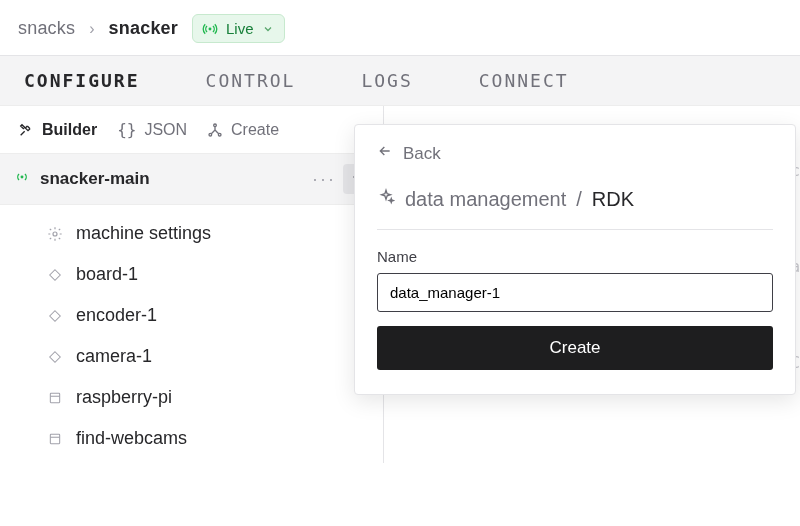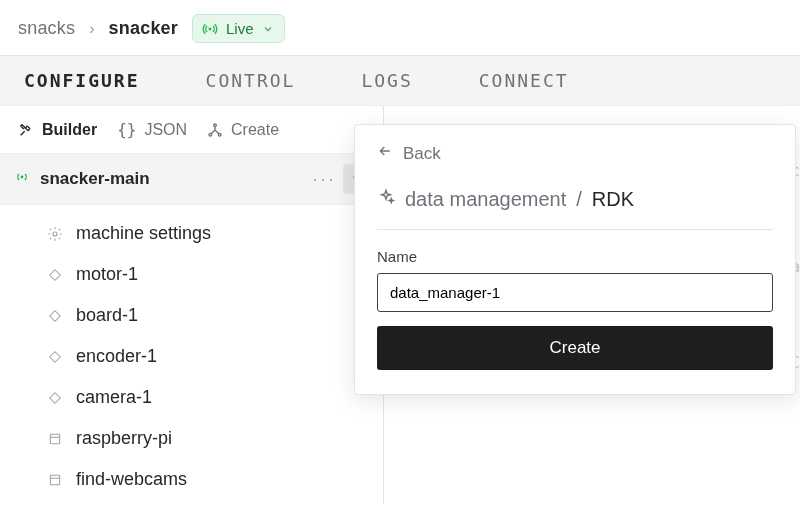--- a/index.html
+++ b/index.html
@@ -263,28 +263,20 @@
             </svg>
         </span>
         <span>machine settings</span>
       </li>
       <li>
         <span class="ic">
             <svg width="14" height="14" viewBox="0 0 24 24" fill="none" stroke="currentColor" stroke-width="1.8">
               <path d="M12 3l9 9-9 9-9-9z"></path>
             </svg>
           </span>
-        <span>motor-1</span>
-      </li>
-      <li>
-        <span class="ic">
-            <svg width="14" height="14" viewBox="0 0 24 24" fill="none" stroke="currentColor" stroke-width="1.8">
-              <path d="M12 3l9 9-9 9-9-9z"></path>
-            </svg>
-          </span>
         <span>board-1</span>
       </li>
       <li>
         <span class="ic">
             <svg width="14" height="14" viewBox="0 0 24 24" fill="none" stroke="currentColor" stroke-width="1.8">
               <path d="M12 3l9 9-9 9-9-9z"></path>
             </svg>
           </span>
         <span>encoder-1</span>
       </li>

